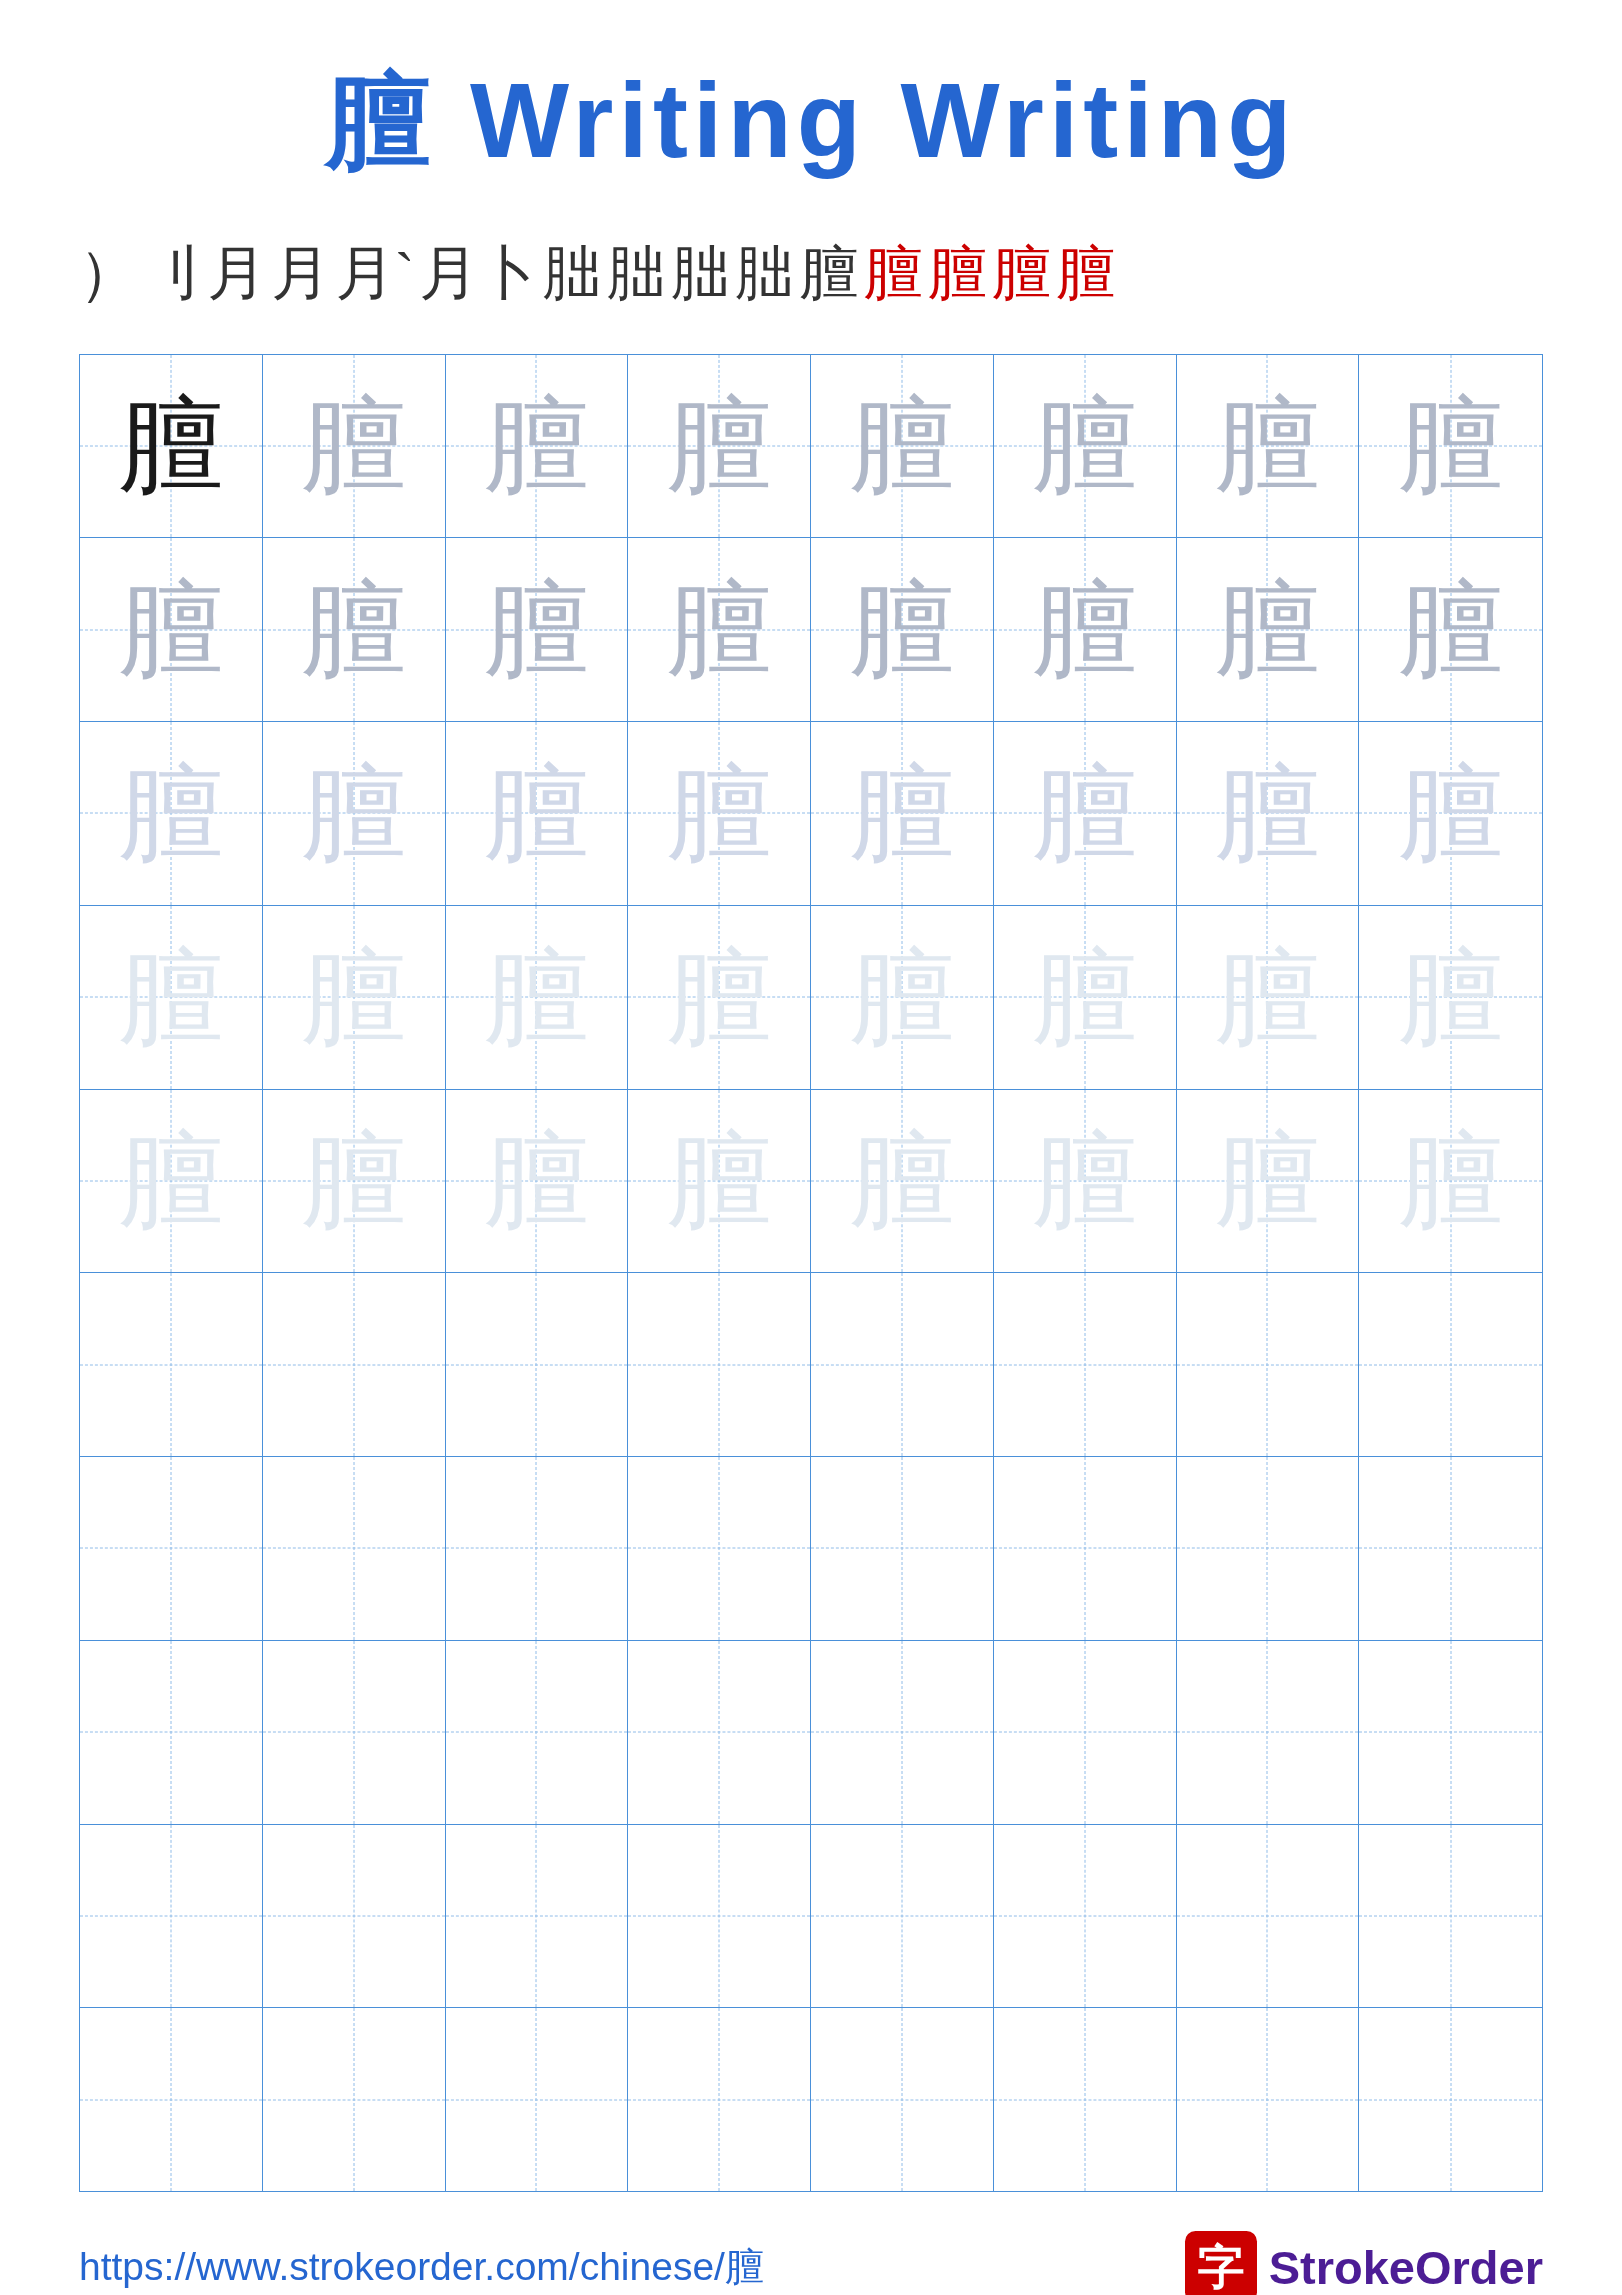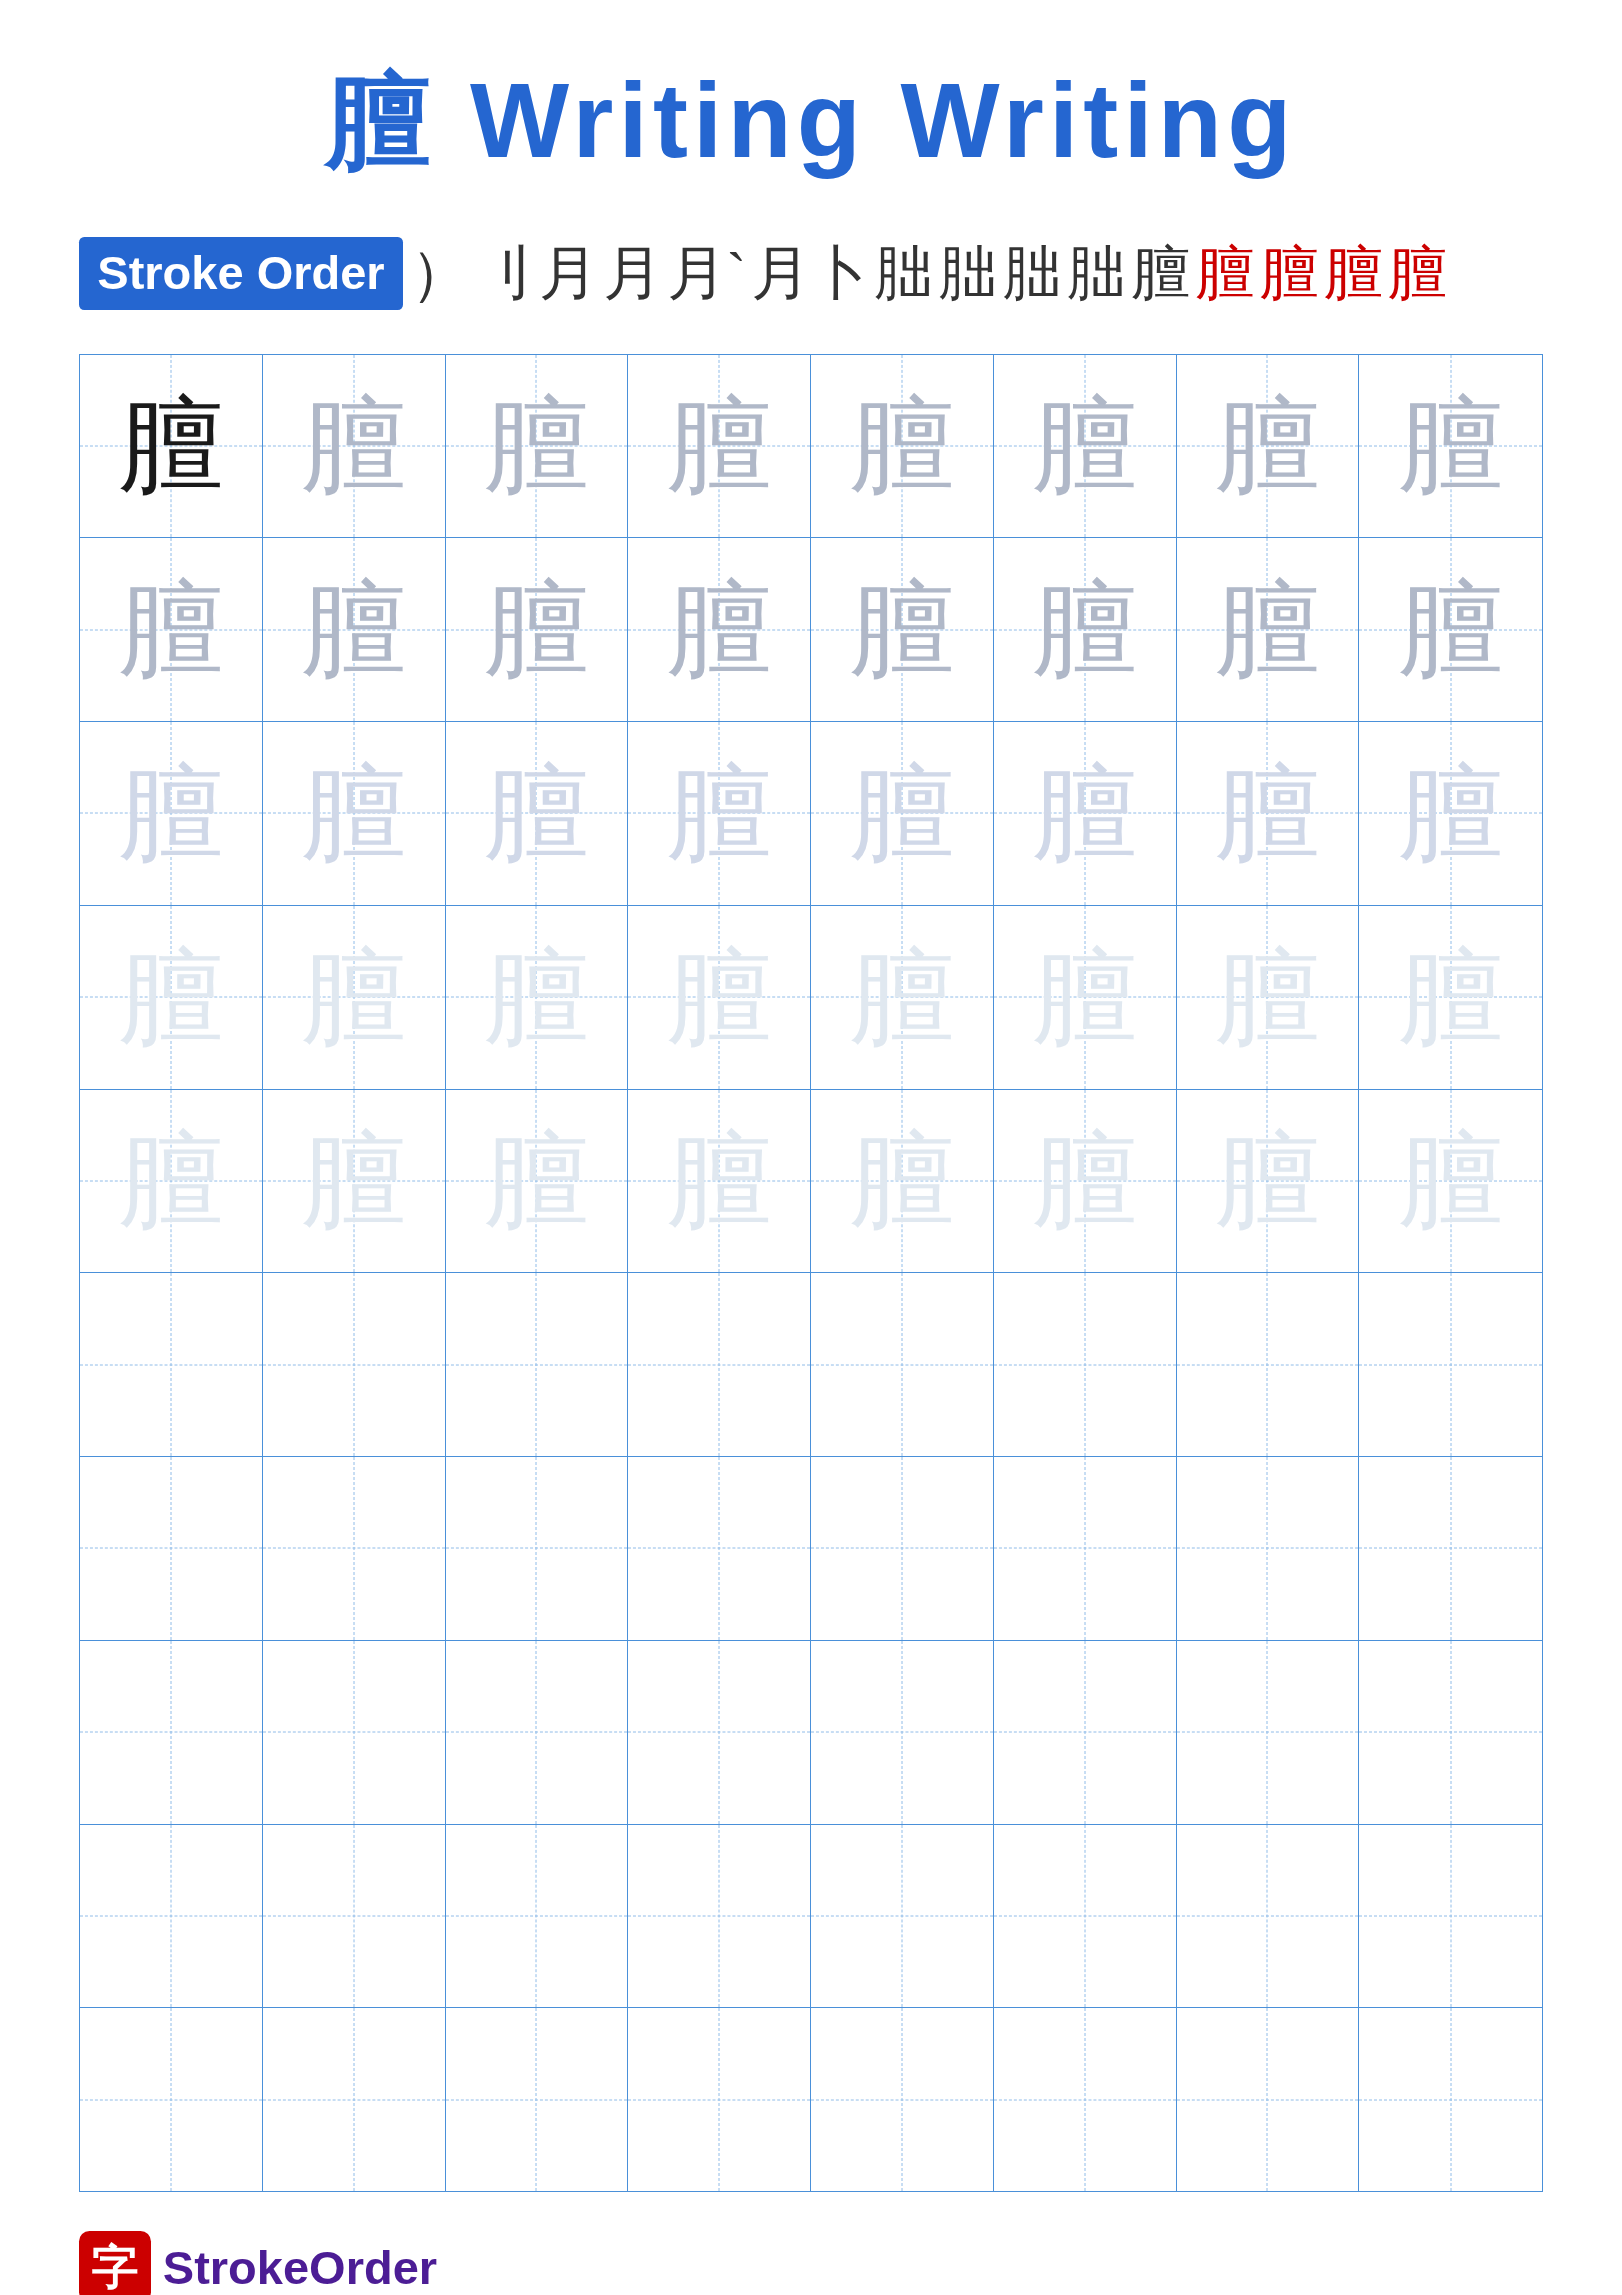--- a/index.html
+++ b/index.html
@@ -196,21 +196,20 @@
 </head>
 <body>
 
 <div class="page">
 
   <h1 class="title">
     <span class="char">膻</span><span> Writing Writing</span>
   </h1>
 
   <div class="stroke-order-section">
-    <span class="stroke-order-badge">Stroke Order</span>
     <div class="stroke-chars">
       <span class="stroke-char">）</span>
       <span class="stroke-char">刂</span>
       <span class="stroke-char">月</span>
       <span class="stroke-char">月</span>
       <span class="stroke-char">月`</span>
       <span class="stroke-char">月卜</span>
       <span class="stroke-char">胐</span>
       <span class="stroke-char">胐</span>
       <span class="stroke-char">胐</span>
@@ -406,20 +405,21 @@
       <div class="grid-cell"></div>
       <div class="grid-cell"></div>
       <div class="grid-cell"></div>
       <div class="grid-cell"></div>
       <div class="grid-cell"></div>
       <div class="grid-cell"></div>
     </div>
   </div>
 
   <div class="footer">
+    <a class="footer-url" href="#">https://www.strokeorder.com/chinese/膻</a>
     <div class="footer-logo">
       <div class="logo-icon">
         <span>字</span>
       </div>
       <span class="logo-text">StrokeOrder</span>
     </div>
   </div>
 
 </div>
 

